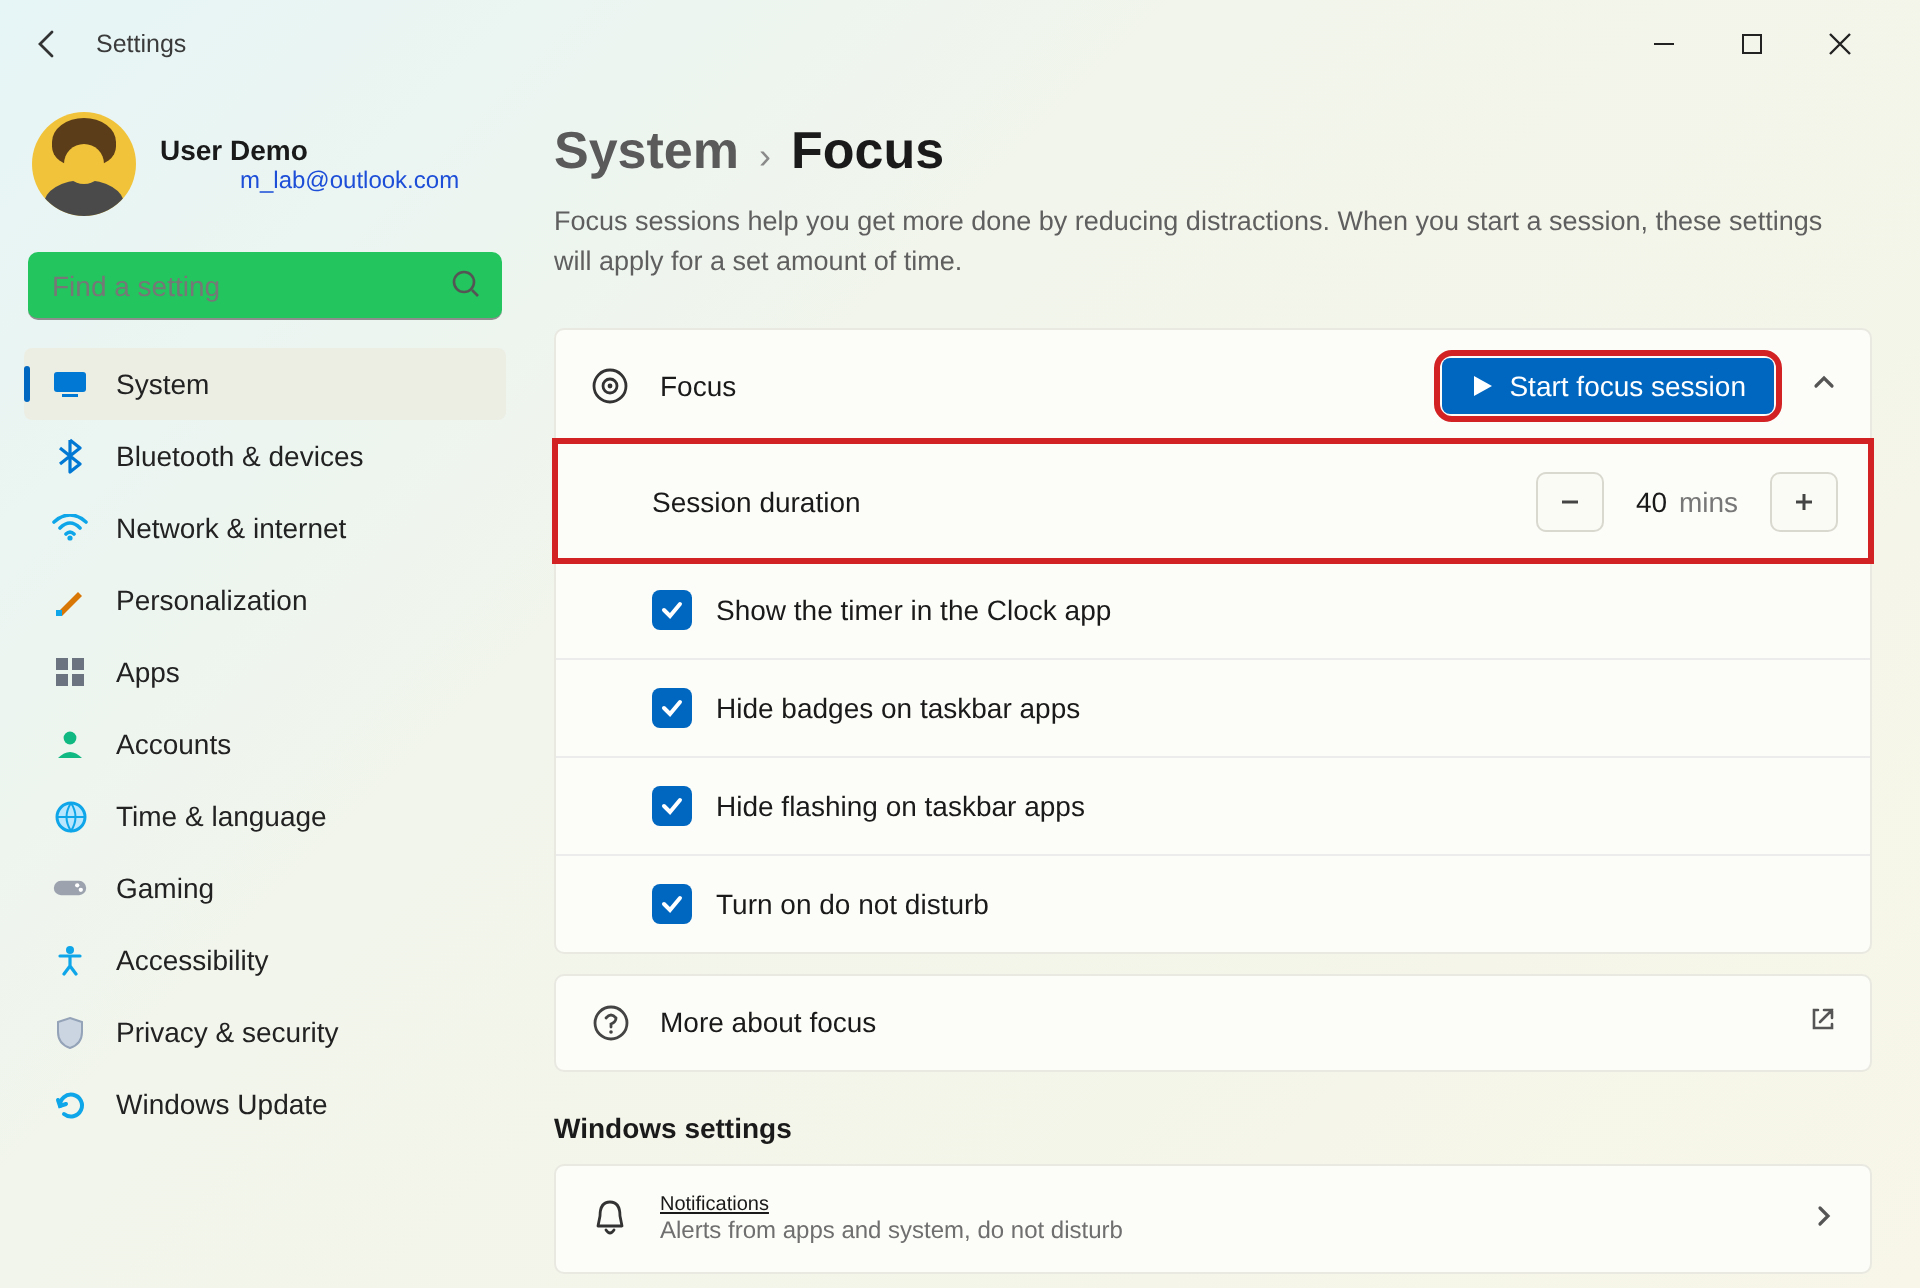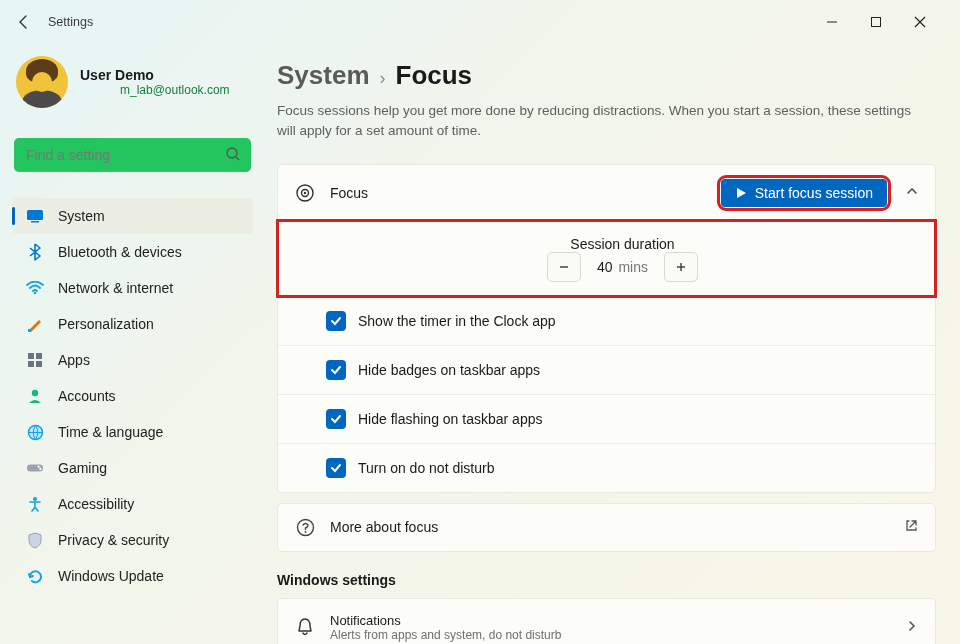--- a/index.html
+++ b/index.html
@@ -13,28 +13,28 @@
   
   .titlebar { height: 44px; display:flex; align-items:center; padding:0 18px 0 10px; }
   .titlebar .back { width:28px; height:28px; display:flex; align-items:center; justify-content:center; }
   .titlebar .title { margin-left: 10px; font-size:12.5px; color:#3b3b3b; }
   .titlebar .spacer { flex:1; }
   .titlebar .wbtn { width:44px; height:30px; display:flex; align-items:center; justify-content:center; }
   .titlebar svg { display:block; }
 
   .layout { display:flex; height: calc(644px - 44px); }
   
-  .sidebar { width: 263px; padding: 6px 10px 0 12px; display:flex; flex-direction:column;gap:12px; }
+  .sidebar { width: 263px; padding: 6px 10px 0 12px; display:flex; flex-direction:column; }
   .profile { display:flex; align-items:center; gap:12px; padding: 6px 4px 14px 4px; }
   .avatar { width:52px; height:52px; border-radius:50%; background:#f1c33a; position:relative; overflow:hidden; flex-shrink:0; }
   .avatar .hair { position:absolute; top:3px; left:10px; width:32px; height:24px; background:#5b3d1a; border-radius:50% 50% 40% 40%; }
   .avatar .face { position:absolute; top:16px; left:16px; width:20px; height:20px; background:#f1c33a; border-radius:50%; }
   .avatar .body { position:absolute; bottom:-6px; left:6px; width:40px; height:24px; background:#4a4a4a; border-radius:50% 50% 0 0; }
   .profile .name { font-weight:600; font-size:14px; }
-  .profile .email { font-size:12px; color:#15803d;padding-left:40px; }
+  .profile .email { font-size:12px; color:#1d4ed8;padding-left:40px; }
   .search { position:relative; margin: 4px 2px 14px 2px; }
   .search input { width:100%; height:34px; border:none; background:#22c55e; border-radius:5px; padding:0 36px 0 12px; font-size:14px; color:#333; outline:none; border-bottom:1px solid #8d8d8d; }
   .search input::placeholder { color:#777; }
   .search .icon { position:absolute; right:10px; top:8px; color:#555; }
 
   .nav { list-style:none; }
   .nav li { display:flex; align-items:center; gap:14px; height:36px; padding:0 10px 0 14px; border-radius:4px; cursor:default; font-size:14px; color:#222; }
   .nav li .ico { width:18px; height:18px; flex-shrink:0; display:flex; align-items:center; justify-content:center; }
   .nav li.active { background:#eceee4; position:relative; }
   .nav li.active::before { content:""; position:absolute; left:0; top:9px; bottom:9px; width:3px; background:#0067c0; border-radius:2px; }
@@ -53,33 +53,33 @@
   .row .ricon { width:22px; display:flex; justify-content:center; margin-right:14px; color:#333; }
   .row .rtitle { font-size:14px; flex:1; }
   .row.indent { padding-left:48px; }
   .row .rright { display:flex; align-items:center; gap:8px; }
   .chev { color:#555; margin-left:10px; }
 
   .start-btn { display:flex; align-items:center; gap:8px; background:#0067c0; color:#fff; border-radius:4px; padding:6px 14px; font-size:14px; }
   .start-btn svg { fill:#fff; }
 
   
-  .hl-red { outline:3px solid #d22224; outline-offset:-1px;flex-direction:column; }
+  .hl-red { outline:3px solid #d22224; outline-offset:-1px; }
   .hl-red-btn { outline:3px solid #d22224; outline-offset:1px; border-radius:5px; }
 
   .stepbtn { width:34px; height:30px; border:1px solid #d9d9d0; border-radius:5px; display:flex; align-items:center; justify-content:center; background:#fbfbf6; color:#444; }
   .stepval { font-size:14px; padding:0 8px; }
   .mins { color:#777; margin-left:2px; }
 
   .chk { width:20px; height:20px; border-radius:4px; background:#0067c0; display:flex; align-items:center; justify-content:center; margin-right:12px; flex-shrink:0; }
   .chk svg { stroke:#fff; }
 
   .section-label { font-size:14px; font-weight:600; margin:20px 0 10px 0; }
   .subrow { display:flex; align-items:center; padding:14px 16px; }
-  .subrow .subtext .t { font-size:13px; }
+  .subrow .subtext .t { font-size:10px;text-decoration:underline; }
   .subrow .subtext .s { font-size:12px; color:#6f6f6f; }
   .subrow .ico { width:22px; margin-right:14px; display:flex; justify-content:center; }
 </style>
 </head>
 <body>
 
 <div class="titlebar">
   <div class="back">
     <svg width="16" height="16" viewBox="0 0 16 16">
         <path d="M10 2 L4 8 L10 14" stroke="#333" stroke-width="1.4" fill="none" stroke-linecap="round"></path>

